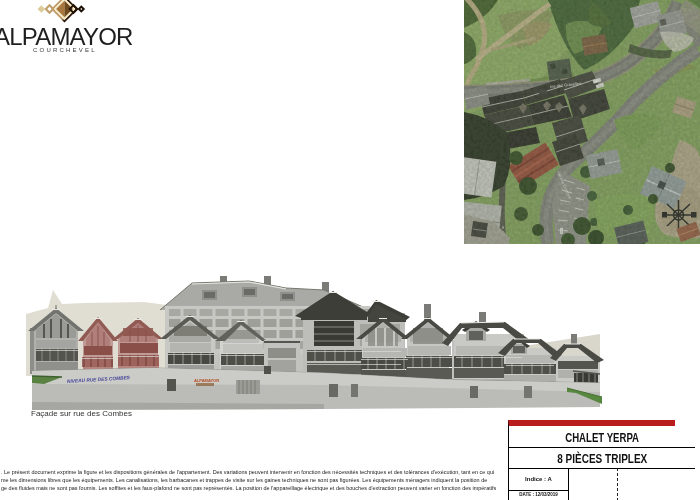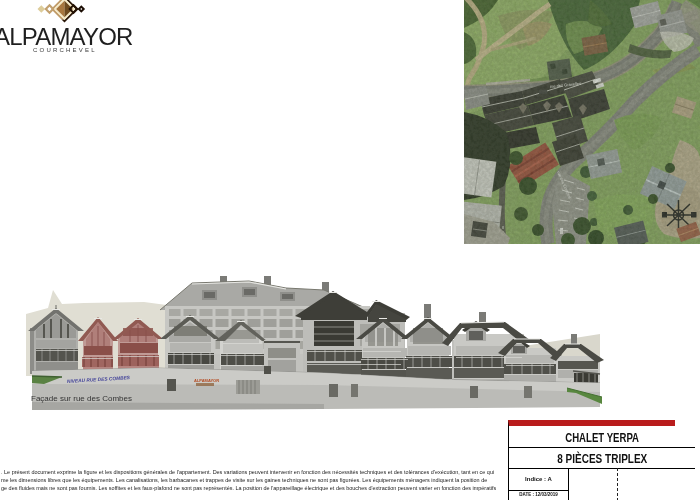--- a/index.html
+++ b/index.html
@@ -621,21 +621,21 @@
     <line x1="432" y1="81.5" x2="498" y2="81.5"></line>
     <line x1="482" y1="89.5" x2="530" y2="89.5"></line>
   </g>
 
   <text x="43" y="107" font-size="4.8" font-style="italic" fill="#45459a" transform="rotate(-3.5 43 107)" font-family="Liberation Sans,sans-serif" font-weight="bold">NIVEAU RUE DES COMBES</text>
 
   <text x="170" y="106" font-size="4" fill="#b54a20" font-family="Liberation Sans,sans-serif" font-weight="bold">ALPAMAYOR</text>
   <rect x="172" y="107" width="18" height="3" fill="#8a5a30" opacity="0.7"></rect>
 </svg>
 
-<div class="abs" style="left:31px;top:394px;font-size:8px;color:#333;">Façade sur rue des Combes</div>
+<div class="abs" style="left:31px;top:409px;font-size:8px;color:#333;">Façade sur rue des Combes</div>
 
 <div class="abs" style="left:1px;top:470px;font-size:4.6px;color:#222;white-space:nowrap;transform:scaleX(1.19);transform-origin:0 0;">. Le présent document exprime la figure et les dispositions générales de l'appartement. Des variations peuvent intervenir en fonction des nécessités techniques et des tolérances d'exécution, tant en ce qui</div>
 
 <div class="abs" style="left:1px;top:478px;font-size:4.6px;color:#222;white-space:nowrap;transform:scaleX(1.19);transform-origin:0 0;">me les dimensions libres que les équipements. Les canalisations, les barbacanes et trappes de visite sur les gaines techniques ne sont pas figurées. Les équipements ménagers indiquent la position de</div>
 
 <div class="abs" style="left:1px;top:486px;font-size:4.6px;color:#222;white-space:nowrap;transform:scaleX(1.19);transform-origin:0 0;">ge des fluides mais ne sont pas fournis. Les soffites et les faux-plafond ne sont pas représentés. La position de l'appareillage électrique et des bouches d'extraction peuvent varier en fonction des impératifs</div>
 
 <div class="abs" style="left:508px;top:420px;width:166px;height:80px;border-left:1px solid #000;border-top:6px solid #b91c1c;">
 
   <div class="abs" style="left:0;top:0;width:186px;height:21px;border-bottom:1px solid #000;text-align:center;color:#111;line-height:22px;"><span style="display:inline-block;font-weight:bold;font-size:12px;transform:scaleX(0.8);transform-origin:50% 0;">CHALET YERPA</span></div>

